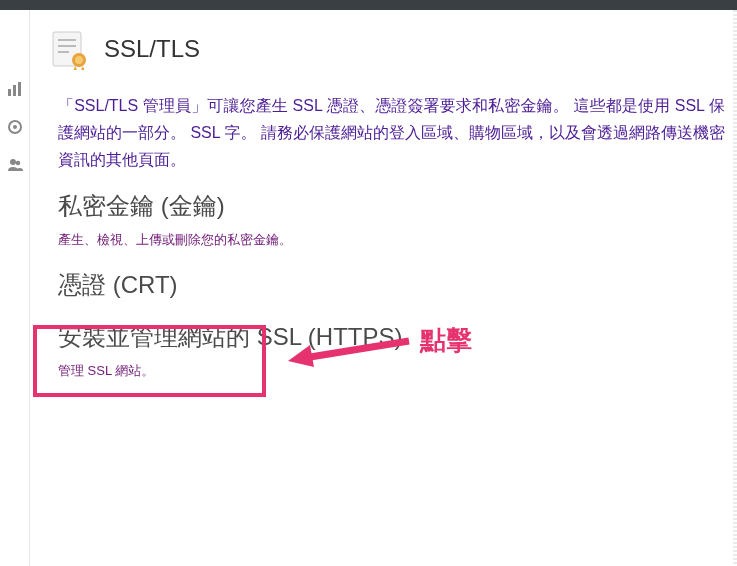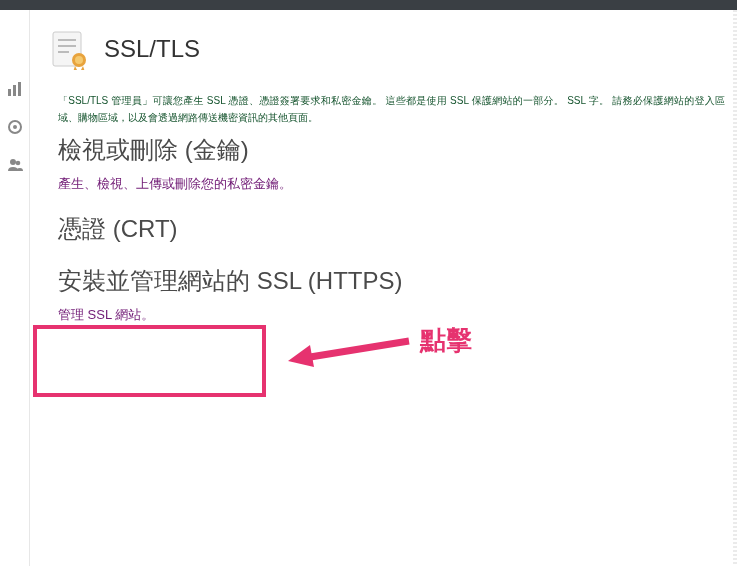--- a/index.html
+++ b/index.html
@@ -55,24 +55,24 @@
     display: flex;
     align-items: center;
     justify-content: center;
   }
   .page-title {
     font-size: 24px;
     font-weight: 300;
     color: #333;
   }
   .intro {
-    font-size: 10px;
+    font-size: 16px;
     line-height: 1.7;
-    color: #14532d;
-    margin-bottom: 8px;
+    color: #4c1d95;
+    margin-bottom: 16px;
     text-align: justify;
     padding-left: 10px;
   }
   .section {
     margin-bottom: 20px;
     padding-left: 10px;
     position: relative;
   }
   .section h2 {
     font-size: 24px;
@@ -151,21 +151,21 @@
         <path d="M26 38 L24 44 L28 42 Z" fill="#e8a33d"></path>
         <path d="M34 38 L36 44 L32 42 Z" fill="#e8a33d"></path>
       </svg>
     </span>
     <h1 class="page-title">SSL/TLS</h1>
   </header>
 
   <p class="intro">「SSL/TLS 管理員」可讓您產生 SSL 憑證、憑證簽署要求和私密金鑰。 這些都是使用 SSL 保護網站的一部分。 SSL 字。 請務必保護網站的登入區域、購物區域，以及會透過網路傳送機密資訊的其他頁面。</p>
 
   <section class="section">
-    <h2>檢視或刪除 (金鑰)</h2>
+    <h2>私密金鑰 (金鑰)</h2>
     <a href="#" class="sub-link">產生、檢視、上傳或刪除您的私密金鑰。</a>
   </section>
 
 
   <section class="section" id="crt-section">
     <h2>憑證 (CRT)</h2>
   </section>
 
   <section class="section">
     <h2>安裝並管理網站的 SSL (HTTPS)</h2>

